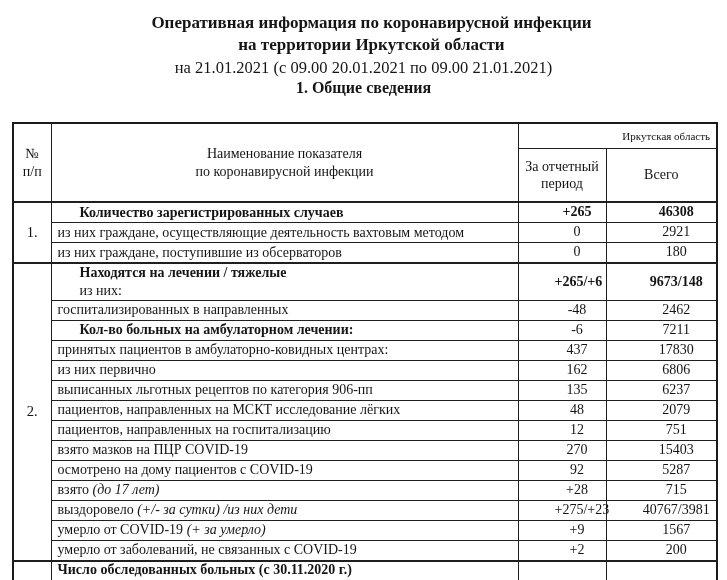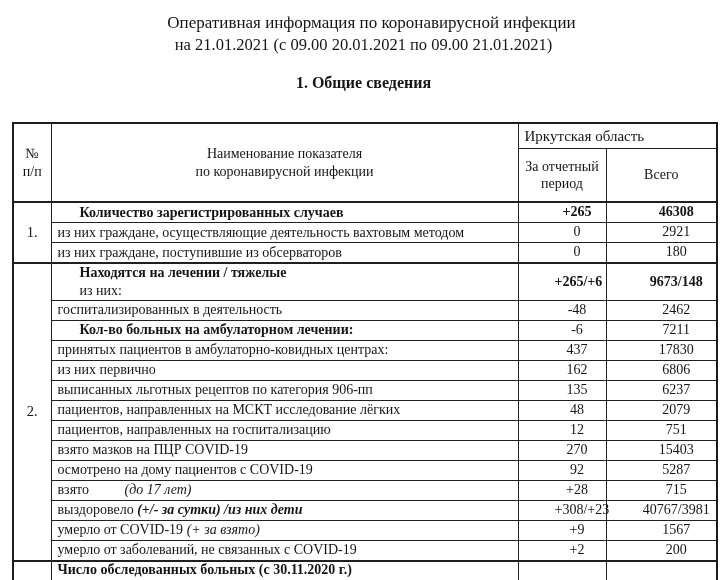--- a/index.html
+++ b/index.html
@@ -15,33 +15,32 @@
     font-family: "Liberation Serif", "DejaVu Serif", serif;
     color: #151515;
     -webkit-font-smoothing: antialiased;
   }
   .titles {
     text-align: center;
     padding-top: 12px;
     line-height: 1.32;
   }
   .title-bold {
-    font-weight: normal;
+    font-weight: bold;
     font-size: 17px;
     margin-left: 16px;
   }
   .title-reg {
     font-weight: normal;
     font-size: 16.5px;
   }
   .section-heading {
     text-align: center;
     font-weight: bold;
     font-size: 16px;
-    margin-top: 18px;
   }
   table.report {
     border-collapse: collapse;
     table-layout: fixed;
     position: absolute;
     left: 12px;
     top: 122px;
     width: 704px;
     font-size: 14px;
   }
@@ -51,22 +50,22 @@
   col.c-total { width: 111px; }
   table.report th, table.report td {
     border: 1.5px solid #1f1f1f;
     padding: 0 6px;
     vertical-align: middle;
     font-weight: normal;
   }
   table.report { border: 2px solid #1b1b1b; }
   th.h-region {
     font-weight: bold;
-    font-size: 15px;
-    text-align: left;
+    font-size: 11px;
+    text-align: right;
     height: 24px;
     margin-left: 28px;
   }
   th.h-num, th.h-name, th.h-period, th.h-total {
     text-align: center;
     line-height: 1.25;
   }
   tr.subhead th { height: 52px; }
   tbody td.cell-num {
     text-align: center;
@@ -92,20 +91,21 @@
     vertical-align: top;
     height: 30px;
     line-height: 1.1;
   }
 </style>
 </head>
 <body>
 
 <div class="titles">
   <div class="title-bold">Оперативная информация по коронавирусной инфекции</div>
+  <div class="title-bold">на территории Иркутской области</div>
   <div class="title-reg">на 21.01.2021 (с 09.00 20.01.2021 по 09.00 21.01.2021)</div>
 </div>
 
 <div class="section-heading">1. Общие сведения</div>
 
 <table class="report">
   <colgroup>
     <col class="c-num">
       <col class="c-name">
       <col class="c-period">
@@ -145,21 +145,21 @@
         <td class="cell-val">0</td>
         <td class="cell-val">180</td>
       </tr>
       <tr class="group-start">
         <td class="cell-num" rowspan="14">2.</td>
         <td class="cell-label bold"><span>Находятся на лечении / тяжелые</span><br><span style="font-weight: normal;">из них:</span></td>
         <td class="cell-val bold">+265/+6</td>
         <td class="cell-val bold">9673/148</td>
       </tr>
       <tr>
-        <td class="cell-label"><span>госпитализированных в деятельность</span></td>
+        <td class="cell-label"><span>госпитализированных в направленных</span></td>
         <td class="cell-val">-48</td>
         <td class="cell-val">2462</td>
       </tr>
       <tr>
         <td class="cell-label bold"><span>Кол-во больных на амбулаторном лечении:</span></td>
         <td class="cell-val">-6</td>
         <td class="cell-val">7211</td>
       </tr>
       <tr>
         <td class="cell-label"><span>принятых пациентов в амбулаторно-ковидных центрах:</span></td>
@@ -190,31 +190,31 @@
         <td class="cell-label"><span>взято мазков на ПЦР COVID-19</span></td>
         <td class="cell-val">270</td>
         <td class="cell-val">15403</td>
       </tr>
       <tr>
         <td class="cell-label"><span>осмотрено на дому пациентов с COVID-19</span></td>
         <td class="cell-val">92</td>
         <td class="cell-val">5287</td>
       </tr>
       <tr>
-        <td class="cell-label"><span>взято </span><span class="em" style="font-weight: normal; margin-left: 32px;">(до 17 лет)</span></td>
+        <td class="cell-label"><span>взято </span><span class="em" style="font-weight: normal;">(до 17 лет)</span></td>
         <td class="cell-val">+28</td>
         <td class="cell-val">715</td>
       </tr>
       <tr>
-        <td class="cell-label"><span>выздоровело </span><span class="em" style="font-weight: bold;">(+/- за сутки) /из них дети</span></td>
-        <td class="cell-val">+308/+23</td>
+        <td class="cell-label"><span>выздоровело </span><span class="em" style="font-weight: normal;">(+/- за сутки) /из них дети</span></td>
+        <td class="cell-val">+275/+23</td>
         <td class="cell-val">40767/3981</td>
       </tr>
       <tr>
-        <td class="cell-label"><span>умерло от COVID-19 </span><span class="em" style="font-weight: normal;">(+ за взято)</span></td>
+        <td class="cell-label"><span>умерло от COVID-19 </span><span class="em" style="font-weight: normal;">(+ за умерло)</span></td>
         <td class="cell-val">+9</td>
         <td class="cell-val">1567</td>
       </tr>
       <tr>
         <td class="cell-label"><span>умерло от заболеваний, не связанных с COVID-19</span></td>
         <td class="cell-val">+2</td>
         <td class="cell-val">200</td>
       </tr>
       <tr class="group-start partial">
         <td class="cell-num"></td>

